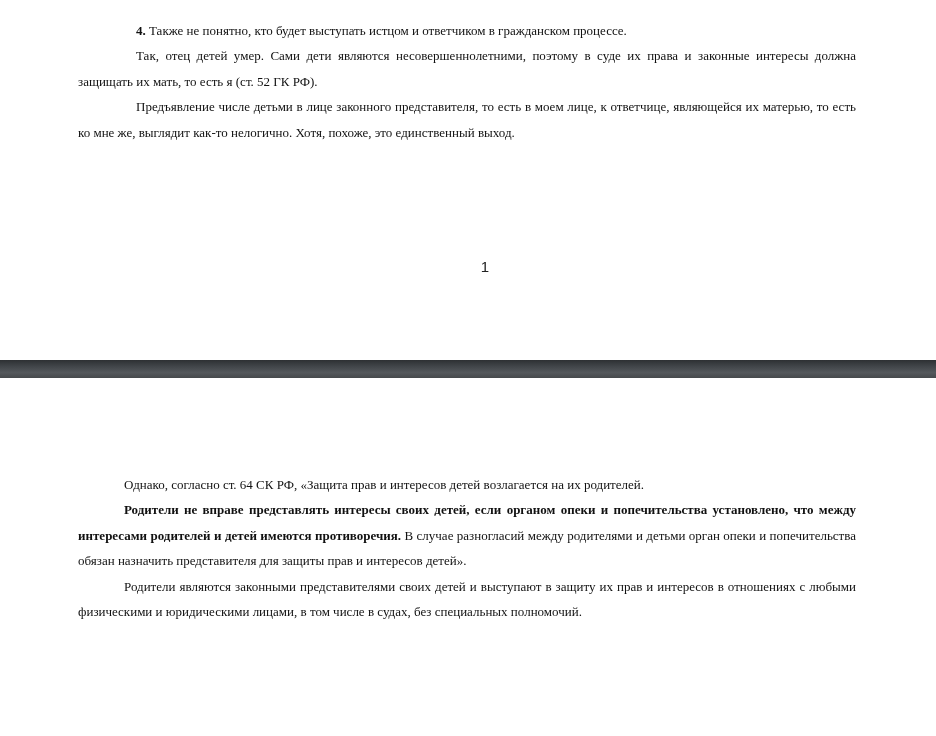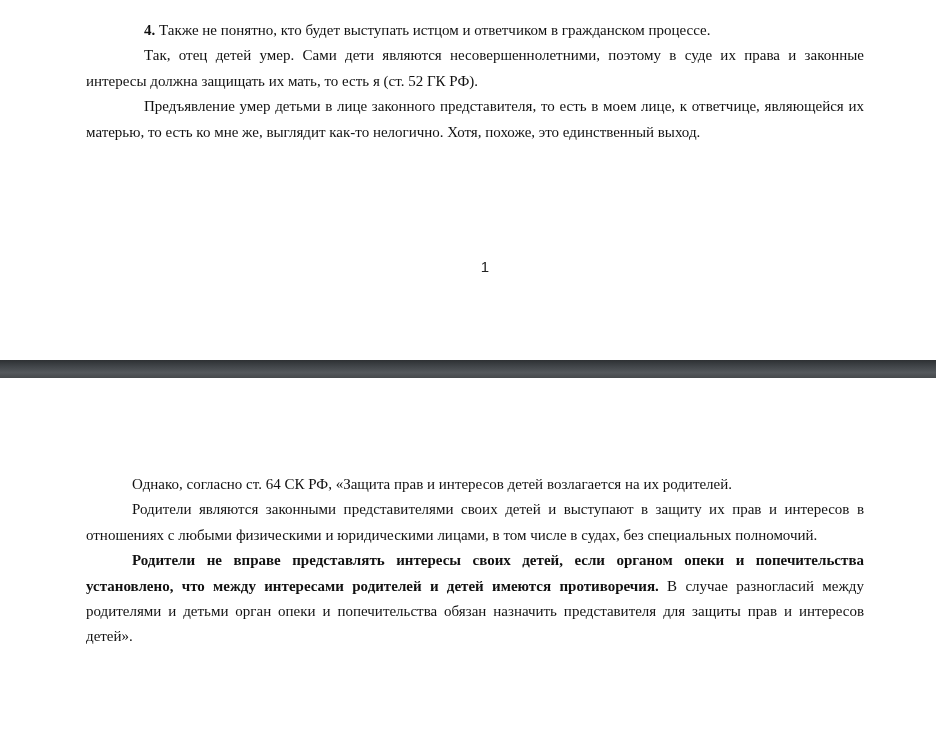--- a/index.html
+++ b/index.html
@@ -25,23 +25,23 @@
       top: 0;
       height: 361px;
     }
     .page-bottom {
       top: 378px;
       height: 262px;
       border-radius: 7px;
     }
     .text-block {
       position: absolute;
-      left: 86px;
+      left: 78px;
       width: 778px;
-      font-size: 15px;
+      font-size: 13px;
       line-height: 25.4px;
       text-align: justify;
     }
     .page-top .text-block { top: 18px; }
     .page-bottom .text-block { top: 94px; }
     .para {
       margin: 0;
       text-indent: 58px;
     }
     .para.indent-sm { text-indent: 46px; }
@@ -65,26 +65,26 @@
     }
     b { font-weight: 700; }
   </style>
 </head>
 <body>
 
 <div class="page page-top">
   <div class="text-block">
     <p class="para"><b>4.</b><span> Также не понятно, кто будет выступать истцом и ответчиком в гражданском процессе.</span></p>
     <p class="para"><span>Так, отец детей умер. Сами дети являются несовершеннолетними, поэтому в суде их права и законные интересы должна защищать их мать, то есть я (ст. 52 ГК РФ).</span></p>
-    <p class="para"><span>Предъявление умер детьми в лице законного представителя, то есть в моем лице, к ответчице, являющейся их матерью, то есть ко мне же, выглядит как-то нелогично. Хотя, похоже, это единственный выход.</span></p>
+    <p class="para"><span>Предъявление числе детьми в лице законного представителя, то есть в моем лице, к ответчице, являющейся их матерью, то есть ко мне же, выглядит как-то нелогично. Хотя, похоже, это единственный выход.</span></p>
   </div>
   <div class="page-number">1</div>
 </div>
 
 <div class="page-break"></div>
 
 <div class="page page-bottom">
   <div class="text-block">
     <p class="para indent-sm"><span>Однако, согласно ст. 64 СК РФ, «Защита прав и интересов детей возлагается на их родителей.</span></p>
+    <p class="para indent-sm"><b>Родители не вправе представлять интересы своих детей, если органом опеки и попечительства установлено, что между интересами родителей и детей имеются противоречия.</b><span> В случае разногласий между родителями и детьми орган опеки и попечительства обязан назначить представителя для защиты прав и интересов детей».</span></p>
     <p class="para indent-sm"><span>Родители являются законными представителями своих детей и выступают в защиту их прав и интересов в отношениях с любыми физическими и юридическими лицами, в том числе в судах, без специальных полномочий.</span></p>
-    <p class="para indent-sm"><b>Родители не вправе представлять интересы своих детей, если органом опеки и попечительства установлено, что между интересами родителей и детей имеются противоречия.</b><span> В случае разногласий между родителями и детьми орган опеки и попечительства обязан назначить представителя для защиты прав и интересов детей».</span></p>
   </div>
 </div>
 
 </body></html>

